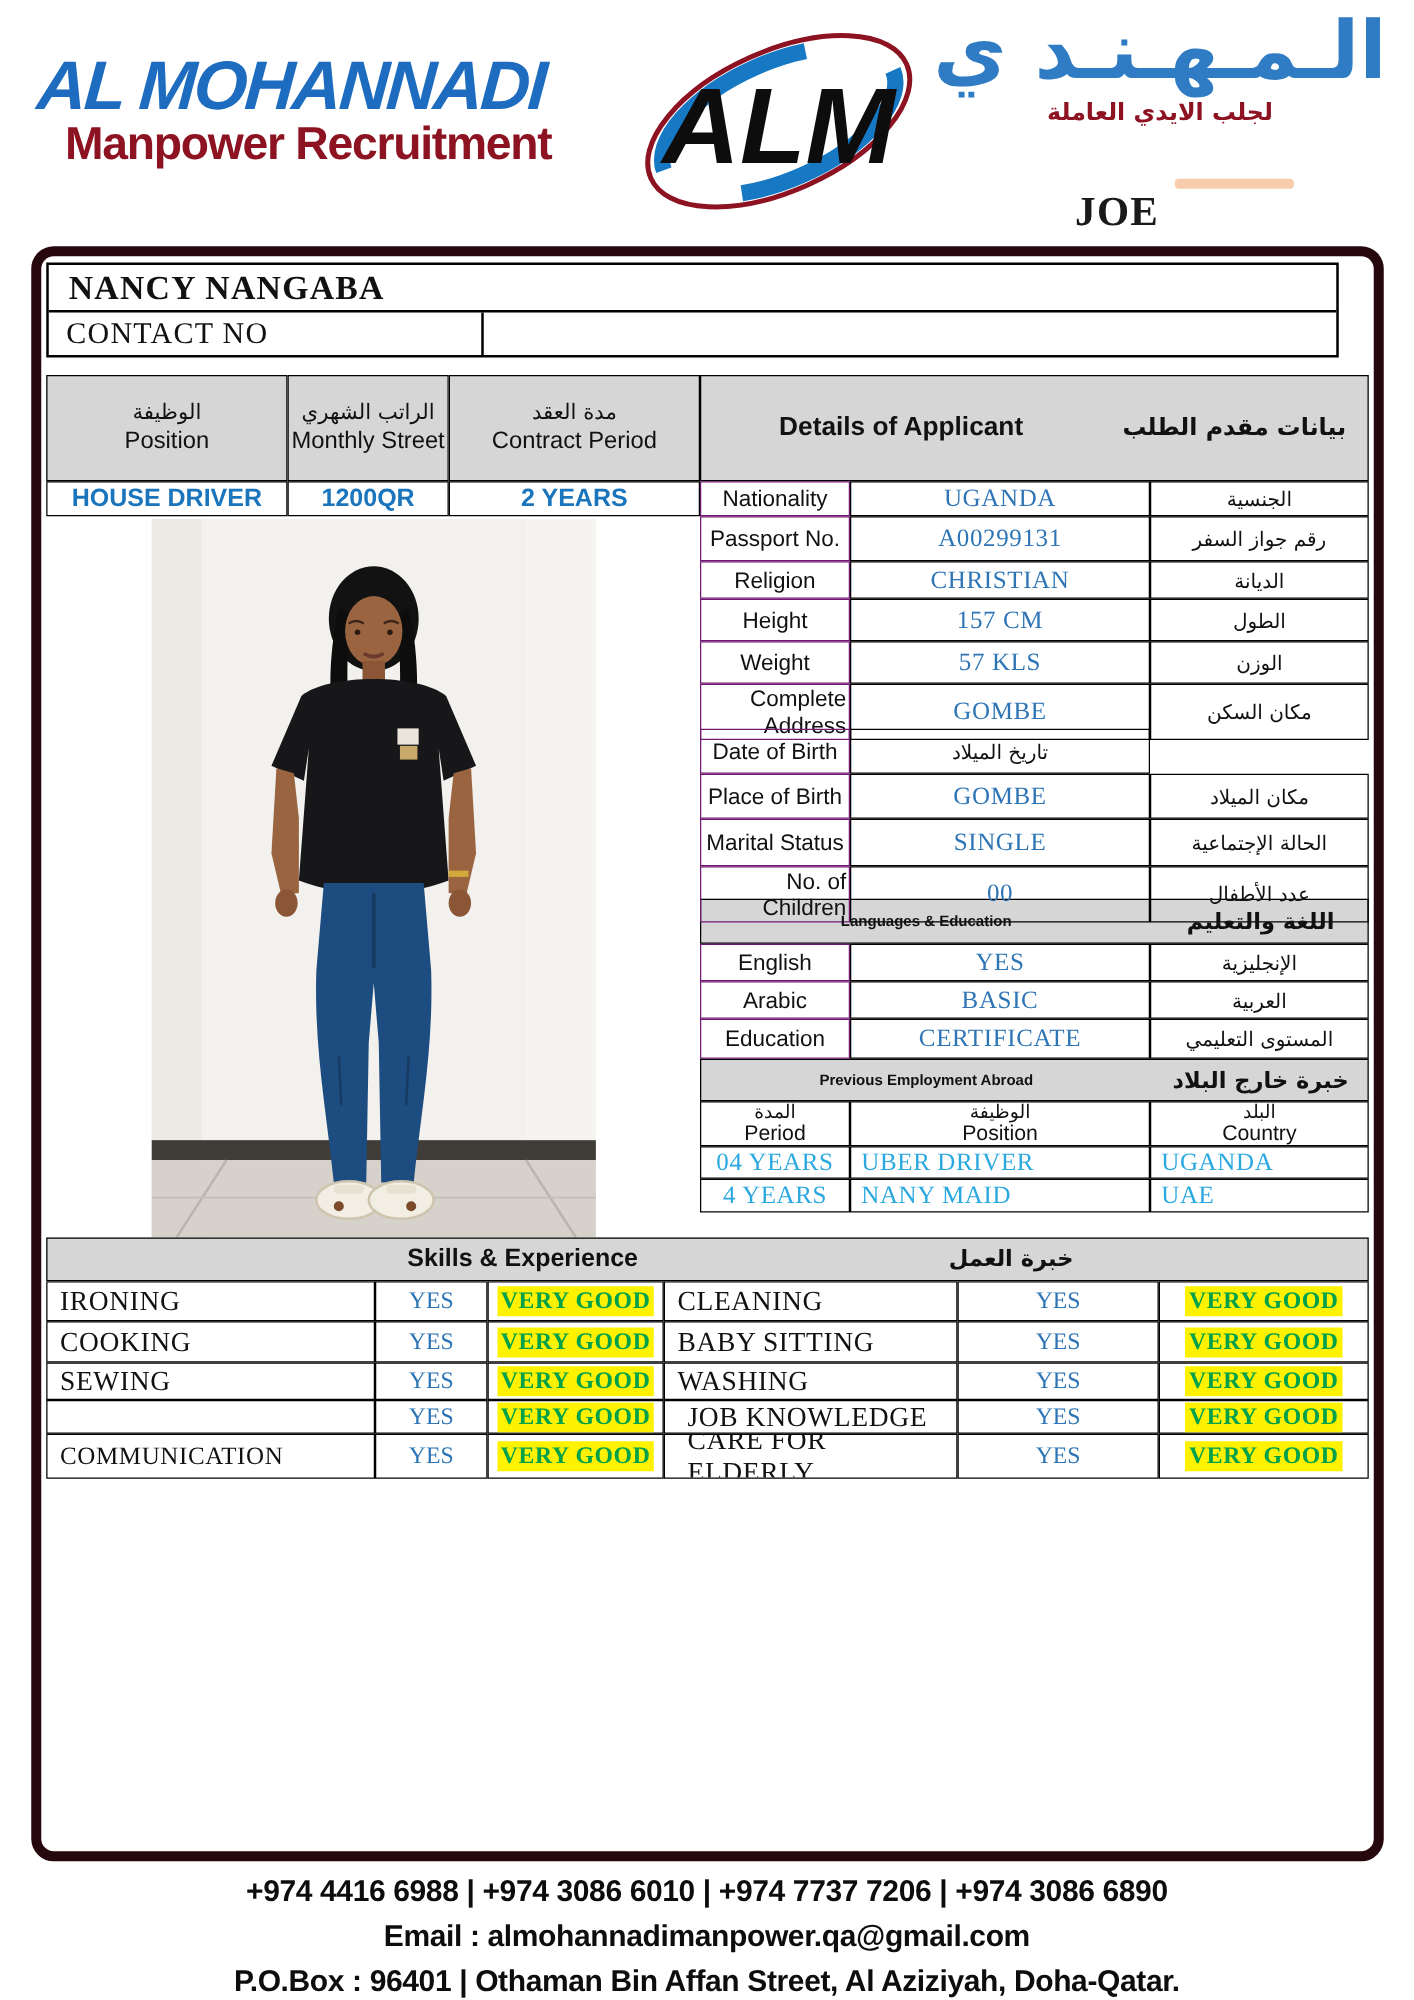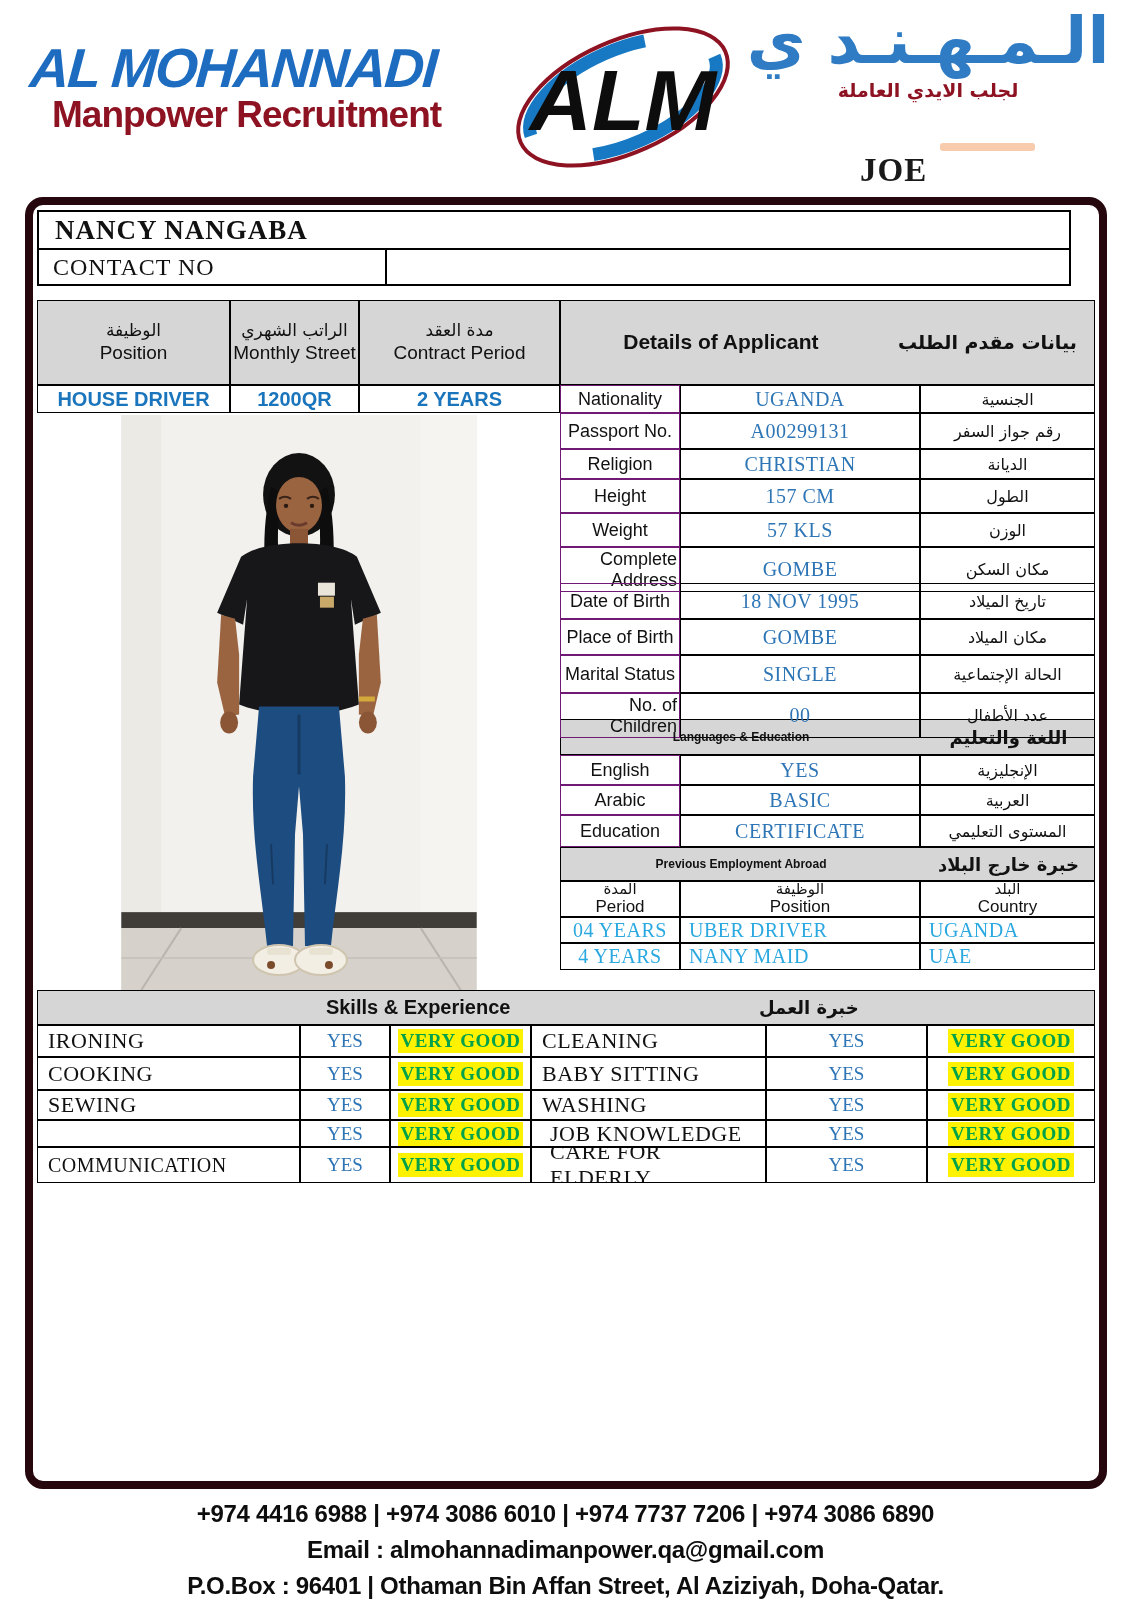--- a/index.html
+++ b/index.html
@@ -243,21 +243,20 @@
           <div class="dvalue">57 KLS</div>
           <div class="dar ar">الوزن</div>
         </div>
         <div class="drow" style="height:36px;">
           <div class="dlabel">Complete Address</div>
           <div class="dvalue">GOMBE</div>
           <div class="dar ar">مكان السكن</div>
         </div>
         <div class="drow" style="height:36px;">
           <div class="dlabel">Date of Birth</div>
-          <div class="dvalue">18 NOV 1995</div>
           <div class="dar ar">تاريخ الميلاد</div>
         </div>
         <div class="drow" style="height:36px;">
           <div class="dlabel">Place of Birth</div>
           <div class="dvalue">GOMBE</div>
           <div class="dar ar">مكان الميلاد</div>
         </div>
         <div class="drow" style="height:38px;">
           <div class="dlabel">Marital Status</div>
           <div class="dvalue">SINGLE</div>

